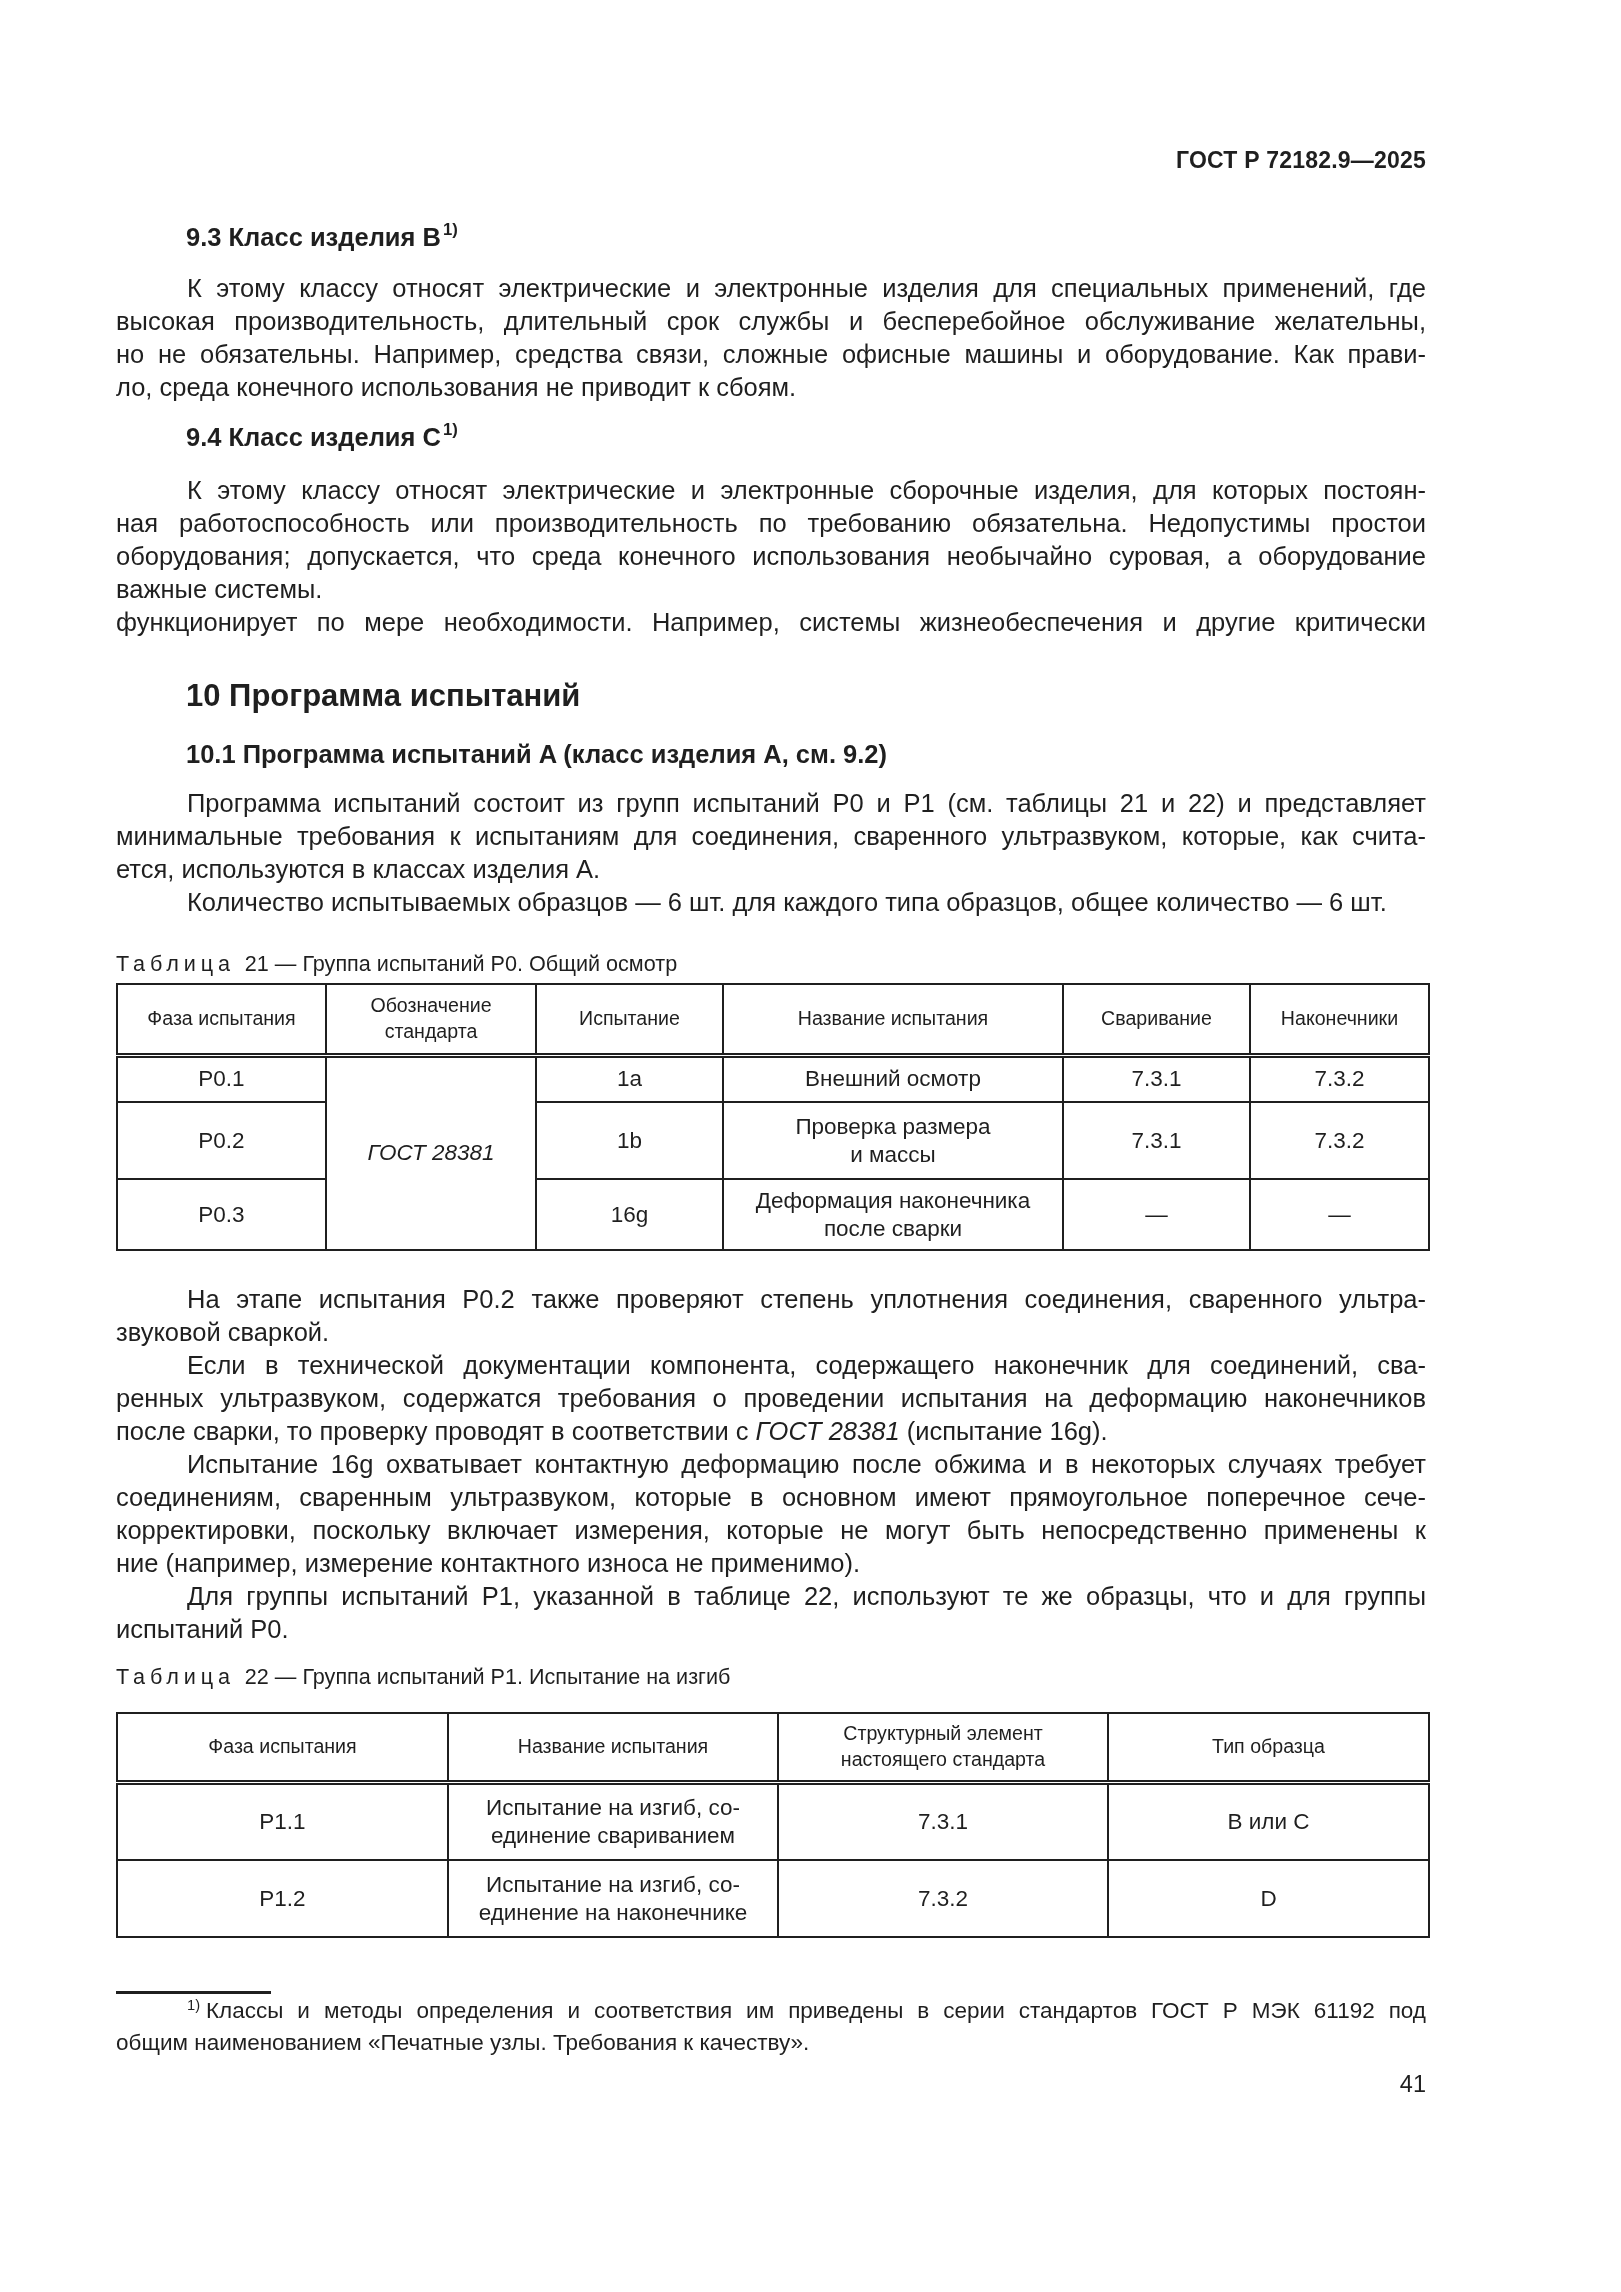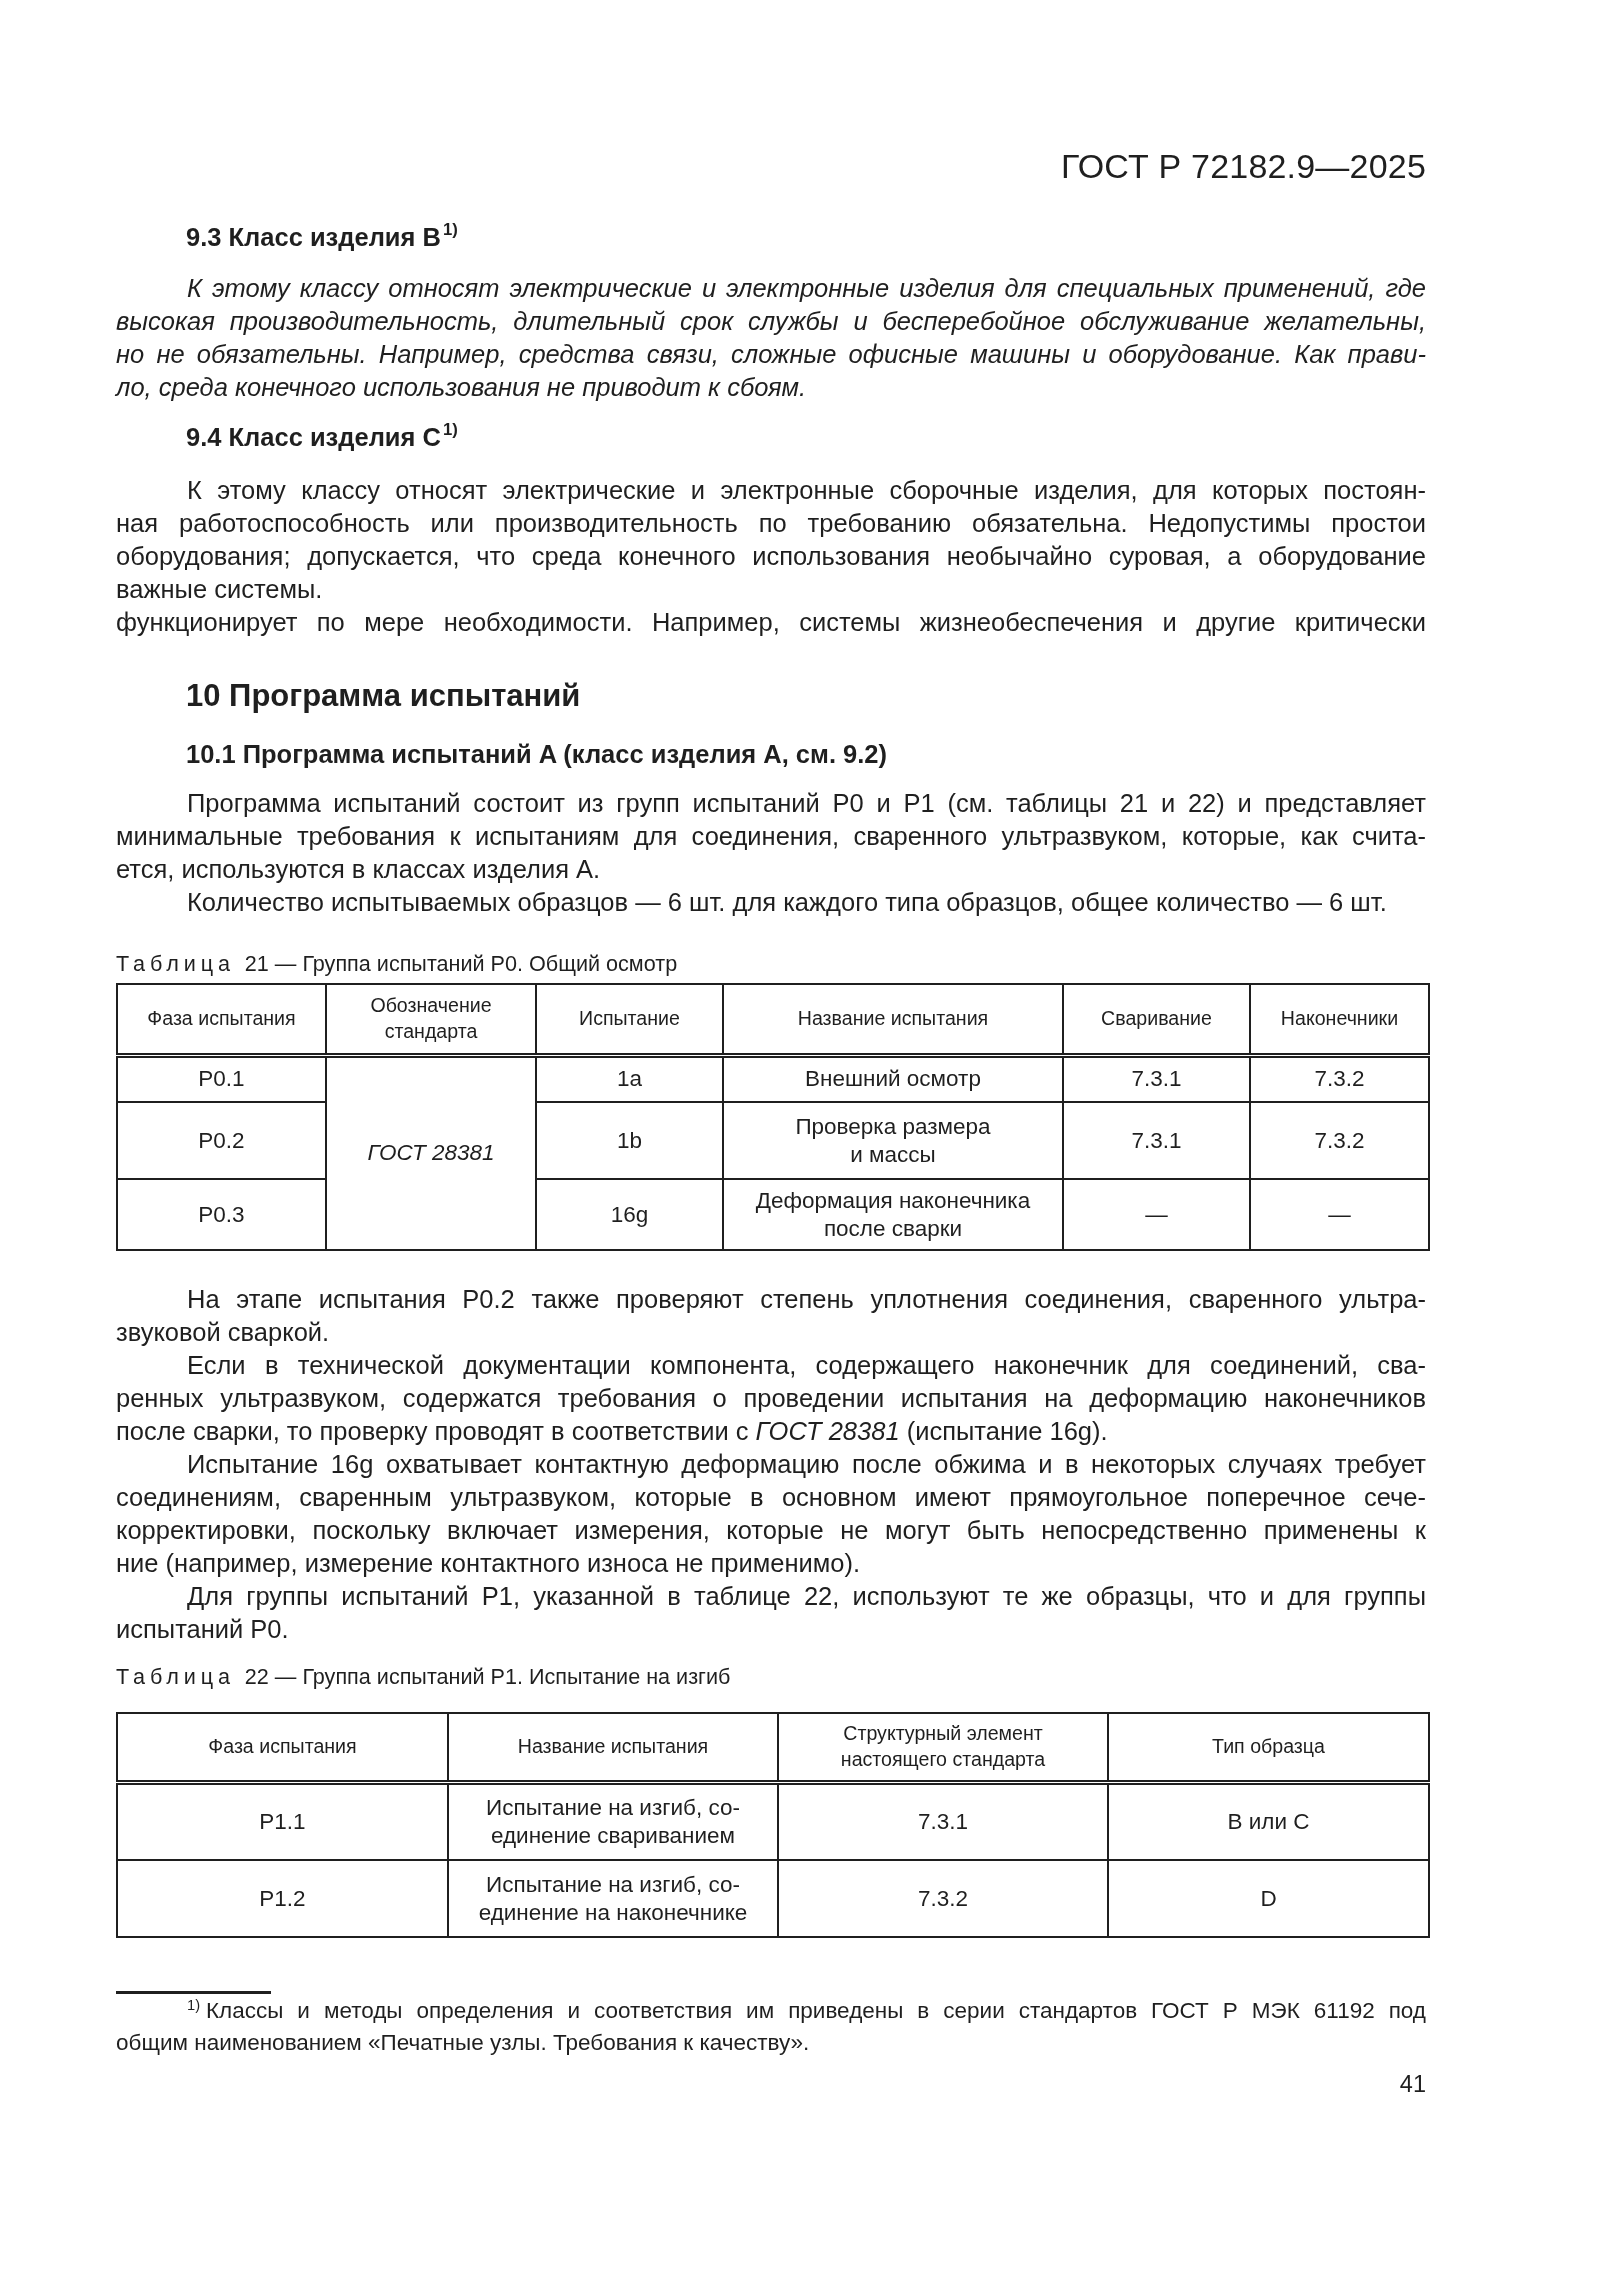--- a/index.html
+++ b/index.html
@@ -1,19 +1,19 @@
 <!DOCTYPE html>
 <html><head>
 <meta charset="utf-8">
 <style>
   html, body { margin: 0; padding: 0; background: #ffffff; }
   body { width: 1621px; height: 2293px; position: relative; overflow: hidden;
          font-family: "Liberation Sans", sans-serif; color: #1f1f1f; }
   .abs { position: absolute; }
-  .doc-header { right: 195px; top: 147px; font-size: 34px; font-weight: normal; letter-spacing: 0.2px; }
+  .doc-header { right: 195px; top: 147px; font-size: 23px; font-weight: bold; letter-spacing: 0.2px; }
   .h2 { left: 186px; font-size: 25.5px; font-weight: bold; white-space: nowrap; }
   .h1 { left: 186px; font-size: 31px; font-weight: bold; white-space: nowrap; }
   .h2 sup, .h1 sup { font-size: 16.7px; font-weight: bold; vertical-align: 0; position: relative; top: -10.8px; margin-left: 2px; }
   .para { left: 116px; width: 1310px; font-size: 25.5px; }
   .line { height: 33px; line-height: 33px; white-space: nowrap; text-align: justify; text-align-last: justify; }
   .line.first { padding-left: 71px; }
   .line.last { text-align-last: left; }
   .caption { left: 116px; font-size: 21.6px; white-space: nowrap; }
   .caption .sp { letter-spacing: 4.9px; margin-right: 9.8px; }
   table.t { position: absolute; left: 116px; border-collapse: collapse; table-layout: fixed; width: 1312px; font-size: 22.5px; }
@@ -28,21 +28,21 @@
   .footnote .line { height: 32px; line-height: 32px; }
   .footnote sup { font-size: 14.7px; position: relative; top: -7.8px; vertical-align: 0; margin-right: 5.9px; }
   .page-num { right: 195px; top: 2071px; font-size: 23.5px; }
 </style>
 </head>
 <body>
 
 <div class="abs doc-header">ГОСТ Р 72182.9—2025</div>
 
 <div class="abs h2" style="top:223px;"><span>9.3  Класс изделия B</span><sup>1)</sup></div>
-<div class="abs para" style="top:272px;font-style:italic;">
+<div class="abs para" style="top:272px;">
   <div class="line first">К этому классу относят электрические и электронные изделия для специальных применений, где</div>
   <div class="line">высокая производительность, длительный срок службы и бесперебойное обслуживание желательны,</div>
   <div class="line">но не обязательны. Например, средства связи, сложные офисные машины и оборудование. Как прави-</div>
   <div class="line last">ло, среда конечного использования не приводит к сбоям.</div>
 </div>
 
 <div class="abs h2" style="top:423px;"><span>9.4  Класс изделия C</span><sup>1)</sup></div>
 <div class="abs para" style="top:474px;">
   <div class="line first">К этому классу относят электрические и электронные сборочные изделия, для которых постоян-</div>
   <div class="line">ная работоспособность или производительность по требованию обязательна. Недопустимы простои</div>

